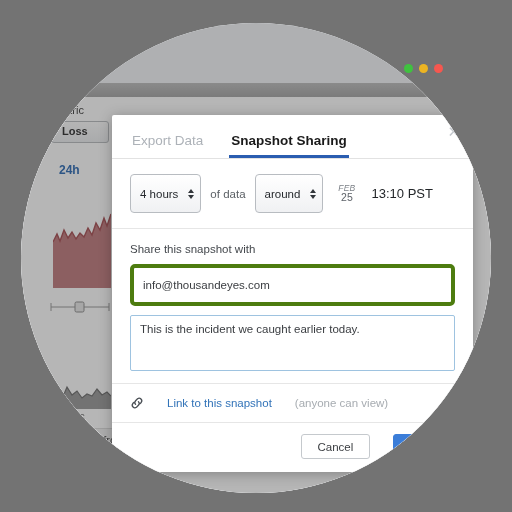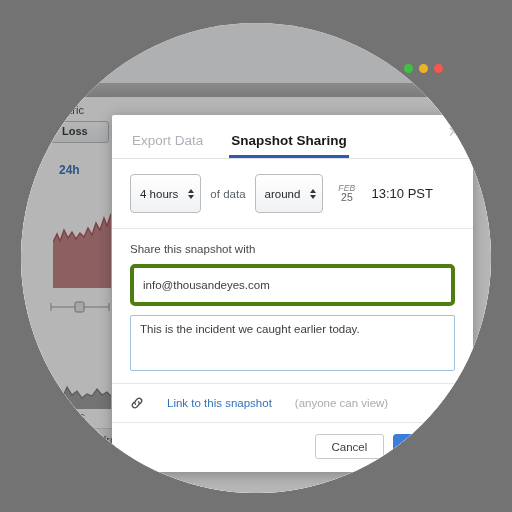--- a/index.html
+++ b/index.html
@@ -340,21 +340,21 @@
     font-size: 11.5px;
     color: #a7acb1;
     white-space: nowrap;
   }
 
   
   .modal-foot {
     display: flex;
     justify-content: flex-end;
     align-items: center;
-    gap: 9px;
+    gap: 23px;
     padding: 11px 15px 13px 15px;
   }
   .btn {
     height: 25px;
     padding: 0 16px;
     border-radius: 3px;
     font-size: 11.5px;
     cursor: pointer;
     display: inline-flex;
     align-items: center;

